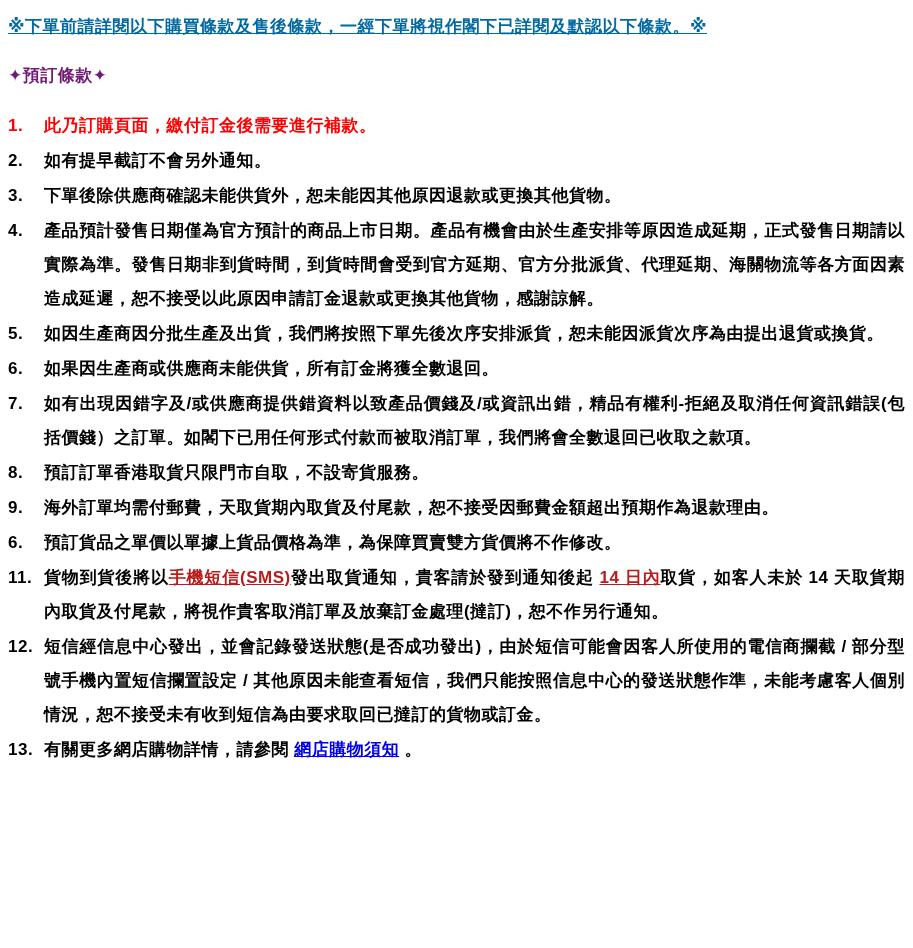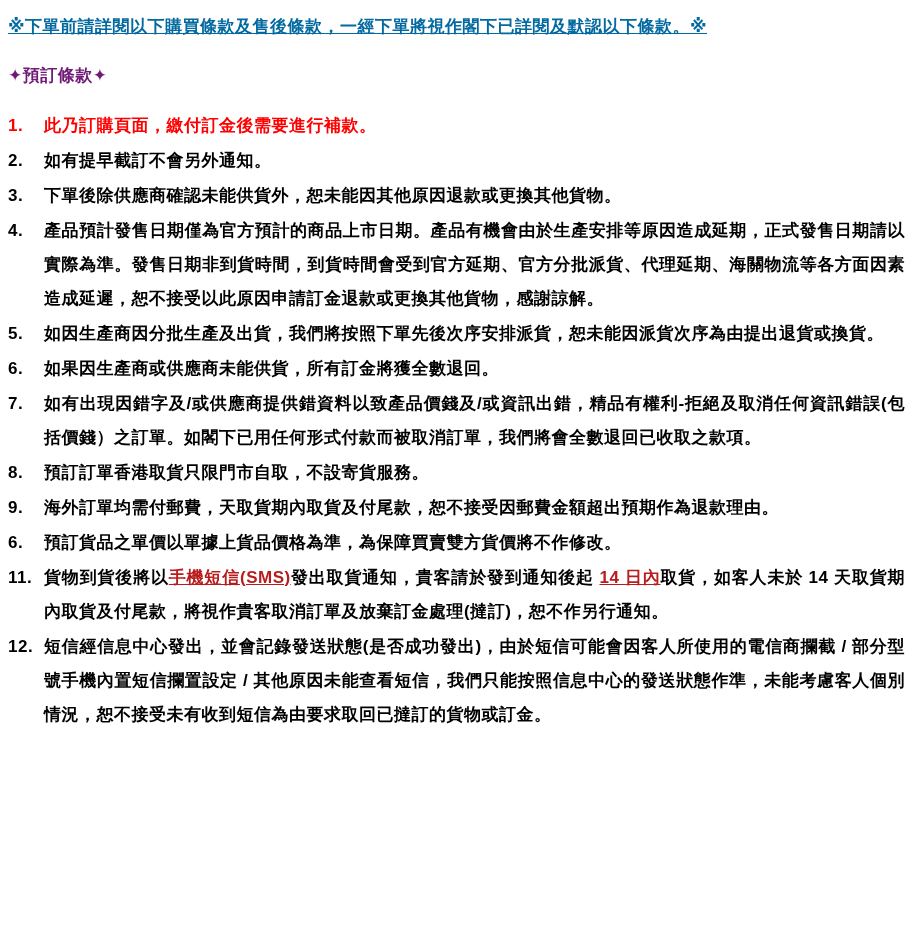--- a/index.html
+++ b/index.html
@@ -110,13 +110,17 @@
       <span class="body"><span>預訂貨品之單價以單據上貨品價格為準，為保障買賣雙方貨價將不作修改。</span></span>
     </div>
     <div class="item">
       <span class="num">11.</span>
       <span class="body"><span>貨物到貨後將以</span><span class="seg-red-underline">手機短信(SMS)</span><span>發出取貨通知，貴客請於發到通知後起 </span><span class="seg-red-underline">14 日內</span><span>取貨，如客人未於 14 天取貨期內取貨及付尾款，將視作貴客取消訂單及放棄訂金處理(撻訂)，恕不作另行通知。</span></span>
     </div>
     <div class="item">
       <span class="num">12.</span>
       <span class="body"><span>短信經信息中心發出，並會記錄發送狀態(是否成功發出)，由於短信可能會因客人所使用的電信商攔截 / 部分型號手機內置短信攔置設定 / 其他原因未能查看短信，我們只能按照信息中心的發送狀態作準，未能考慮客人個別情況，恕不接受未有收到短信為由要求取回已撻訂的貨物或訂金。</span></span>
     </div>
+    <div class="item">
+      <span class="num">13.</span>
+      <span class="body"><span>有關更多網店購物詳情，請參閱 </span><span class="seg-link">網店購物須知</span><span> 。</span></span>
+    </div>
   </div>
 
 </body></html>

